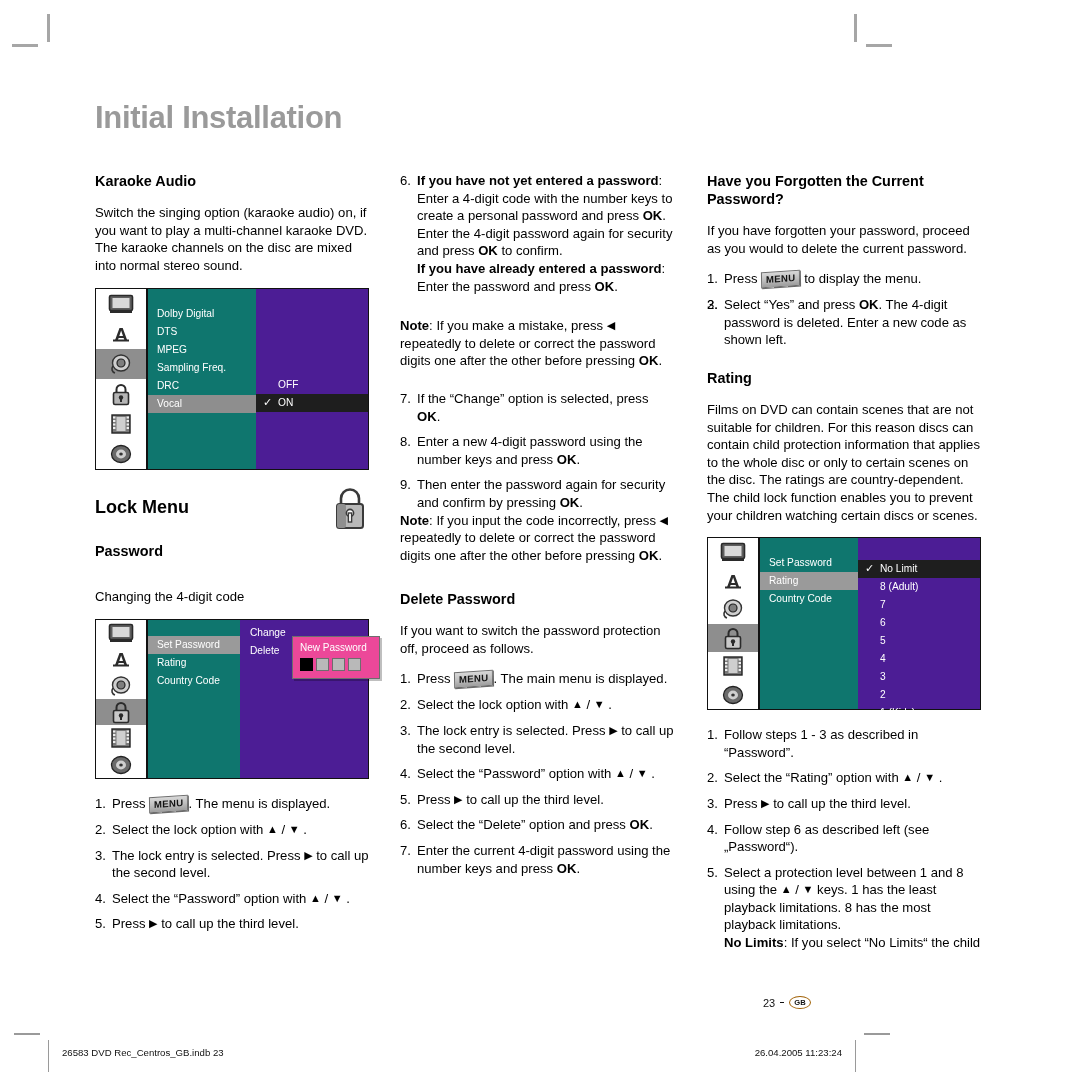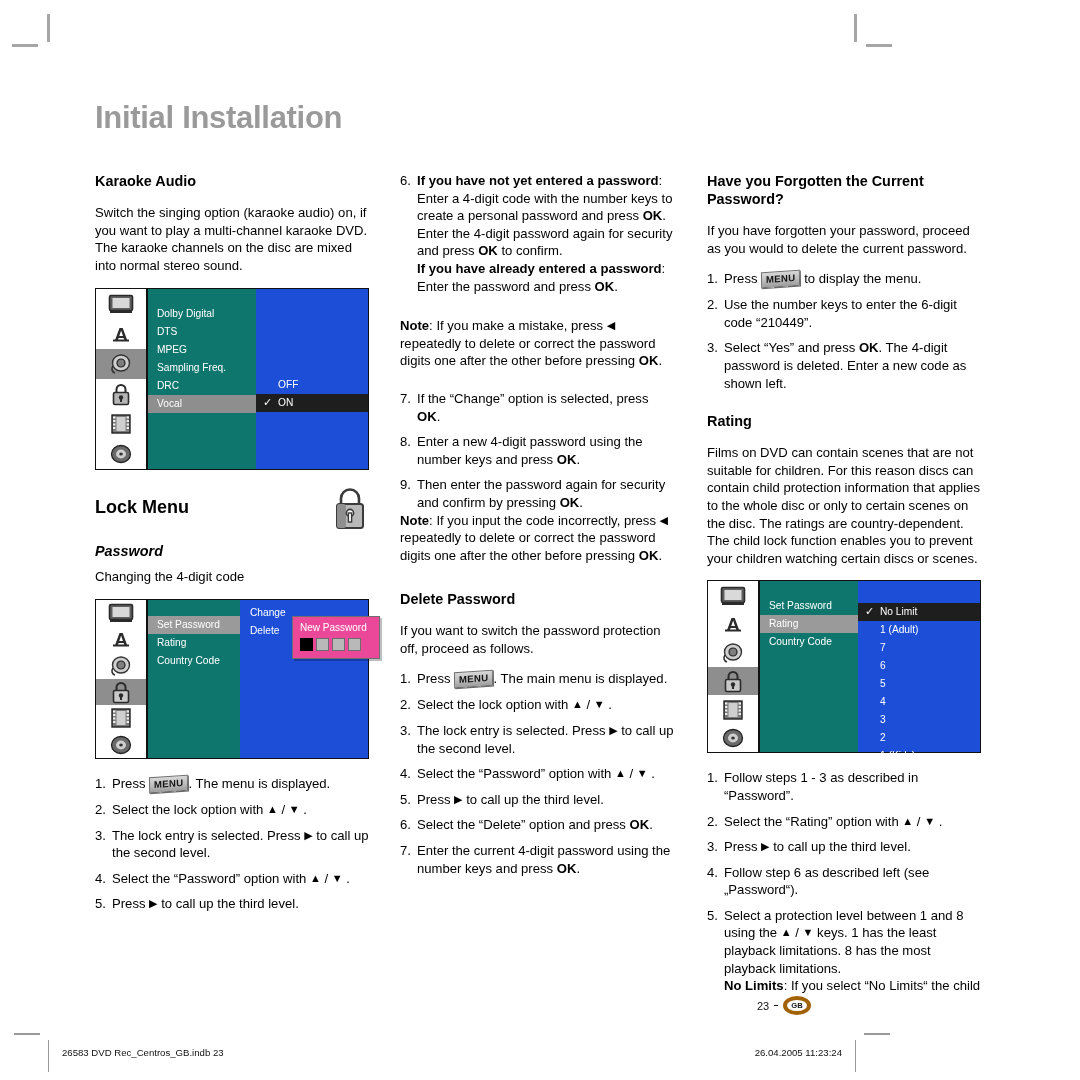--- a/index.html
+++ b/index.html
@@ -50,21 +50,21 @@
   #col-1 { left: 95px; }
   #col-2 { left: 400px; }
   #col-3 { left: 707px; }
 
   h2.sec {
     font-size: 14.4px;
     font-weight: bold;
     margin: 0 0 14px 0;
     line-height: 18px;
   }
-  h2.sec.tight { margin-bottom: 8px; font-style: italic; }
+  h2.sec.tight { margin-bottom: 28px; }
 
   h1.big {
     font-size: 18px;
     font-weight: bold;
     margin: 0;
     line-height: 26px;
   }
 
   p.body {
     margin: 0 0 13px 0;
@@ -145,21 +145,21 @@
 
   .osd-mid {
     flex: 0 0 auto;
     background: #0f766e;
     padding-top: 16px;
     box-sizing: border-box;
     position: relative;
   }
   .osd-right {
     flex: 1 1 auto;
-    background: #1d4ed8;
+    background: #4c1d95;
     position: relative;
     box-sizing: border-box;
   }
 
   .osd-item {
     color: #ffffff;
     font-size: 10.2px;
     line-height: 12px;
     padding: 3px 6px 3px 9px;
     font-family: "Liberation Sans", sans-serif;
@@ -224,21 +224,21 @@
     position: absolute;
     right: 93px;
     top: 996px;
     font-size: 11px;
     display: flex;
     align-items: center;
     gap: 5px;
     color: #111;
   }
   #page-marker .gb {
-    border: 4px solid #a16207;
+    border: 1px solid #a16207;
     border-radius: 50%;
     font-size: 7.6px;
     font-weight: bold;
     padding: 1px 4px 1px 4px;
     line-height: 9px;
     letter-spacing: .2px;
   }
   #page-marker .dash {
     width: 4px; height: 1px; background: #111;
   }
@@ -489,21 +489,21 @@
     </ol>
   </div>
 
   <div class="column" id="col-3">
 
     <h2 class="sec">Have you Forgotten the Current Password?</h2>
     <p class="body">If you have forgotten your password, proceed as you would to delete the current password.</p>
 
     <ol class="steps">
       <li><span class="num">1.</span><span>Press <span class="menukey">MENU</span> to display the menu.</span></li>
-      <li><span class="num">2.</span><span>Use the number keys to enter the 6-digit code “210449”.</span></li>
+      <li><span class="num">2.</span></li>
       <li><span class="num">3.</span><span>Select “Yes” and press <b>OK</b>. The 4-digit password is deleted. Enter a new code as shown left.</span></li>
     </ol>
 
     <h2 class="sec" style="margin-top:20px;">Rating</h2>
     <p class="body">Films on DVD can contain scenes that are not suitable for children. For this reason discs can contain child protection information that applies to the whole disc or only to certain scenes on the disc. The ratings are country-dependent. The child lock function enables you to prevent your children watching certain discs or scenes.</p>
 
     <div class="osd" style="width:274px; height:173px; margin:12px 0 0 0;">
       <div class="osd-inner">
         <div class="osd-rail">
           <div class="ico">
@@ -563,21 +563,21 @@
           <div class="osd-item">Set Password</div>
           <div class="osd-item selhi">Rating</div>
           <div class="osd-item">Country Code</div>
         </div>
 
         <div class="osd-right" style="padding-top:22px;">
           <div class="osd-opt hl">
             <span class="chk">✓</span>
             <span>No Limit</span>
           </div>
-          <div class="osd-opt">1 (Adult)</div>
+          <div class="osd-opt">8 (Adult)</div>
           <div class="osd-opt">7</div>
           <div class="osd-opt">6</div>
           <div class="osd-opt">5</div>
           <div class="osd-opt">4</div>
           <div class="osd-opt">3</div>
           <div class="osd-opt">2</div>
           <div class="osd-opt">1 (Kids)</div>
         </div>
       </div>
     </div>

